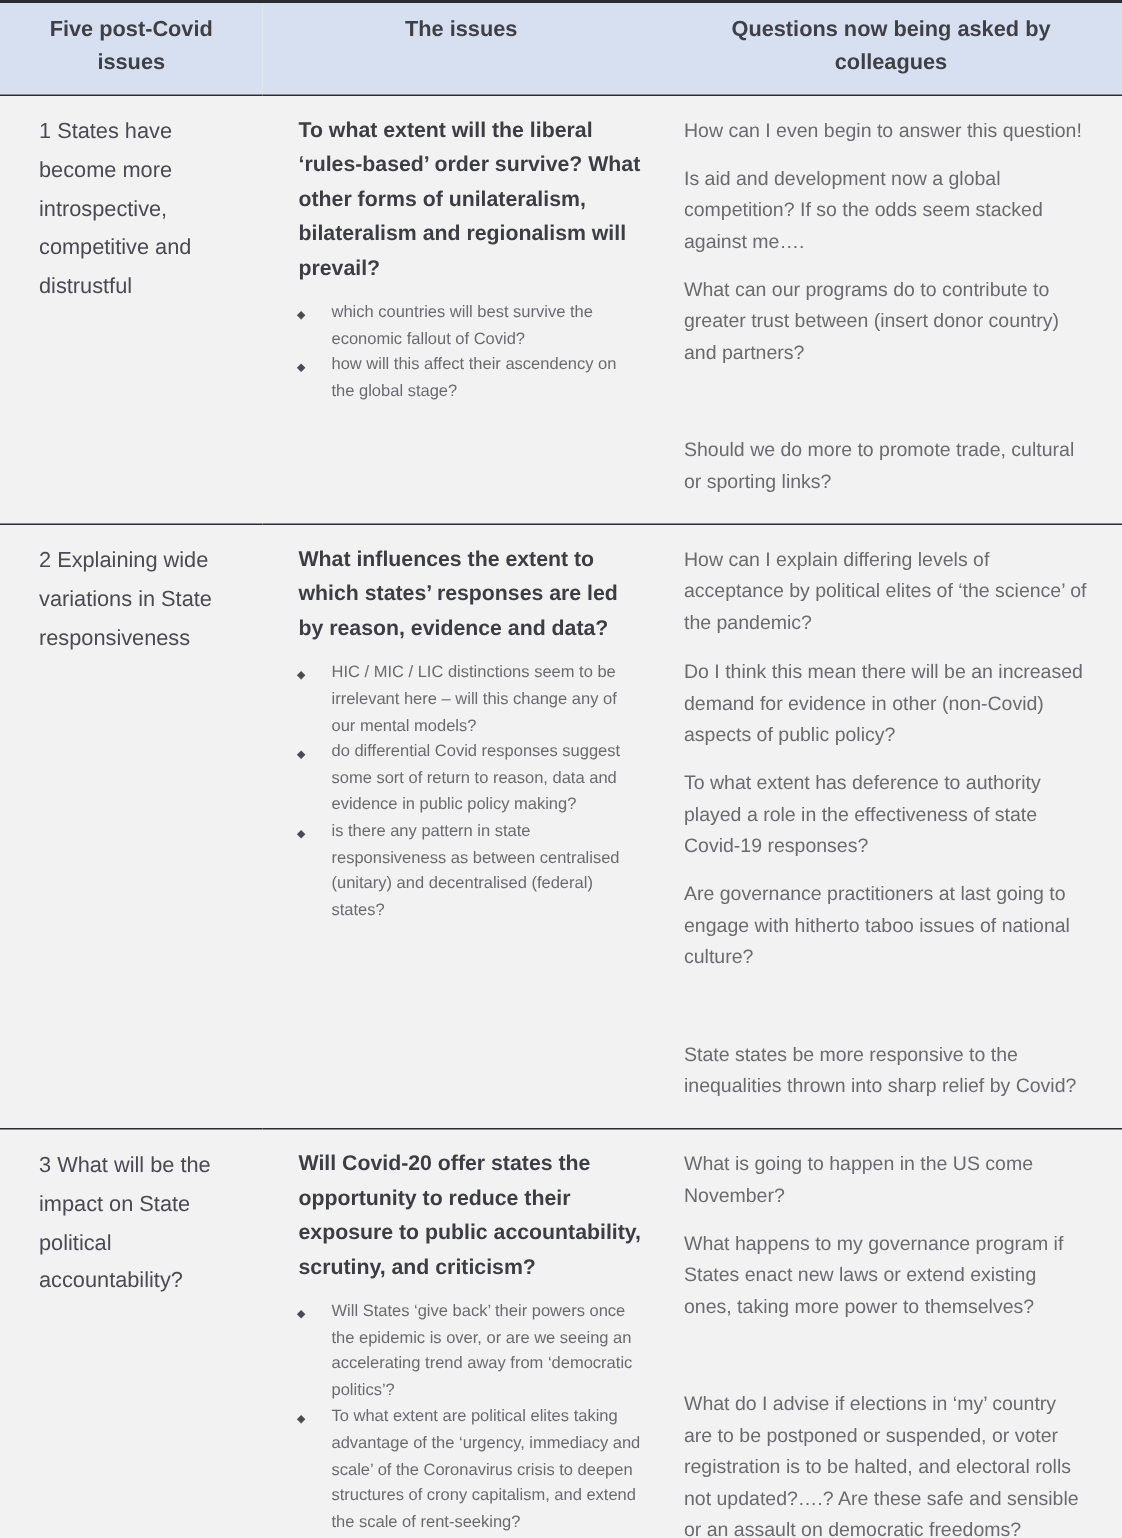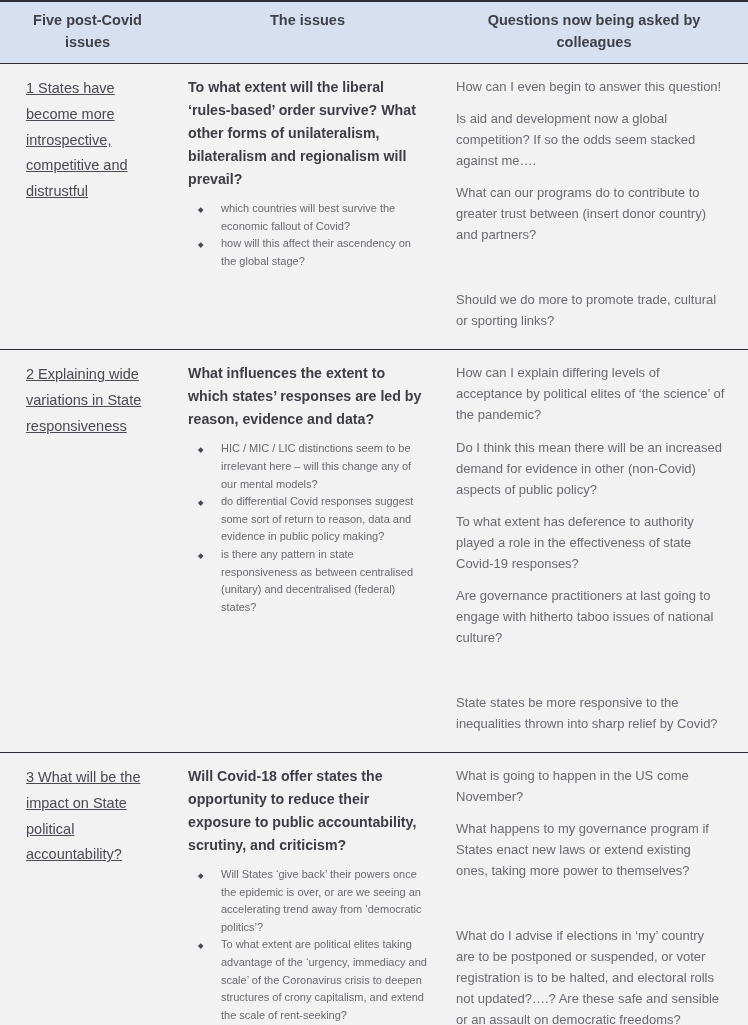--- a/index.html
+++ b/index.html
@@ -49,40 +49,39 @@
     border-top: 1.5px solid #2b2b33;
     box-sizing: border-box;
   }
   tbody tr.first-row > td { border-top: none; }
 
   td.col-issue {
     padding: 12px 10px 18px 26px;
     font-size: 14.5px;
     line-height: 1.78;
     color: #4a4a52;
-    text-decoration: underline;
   }
   td.col-detail {
     padding: 12px 12px 18px 12px;
     font-size: 14px;
     line-height: 1.62;
   }
   td.col-questions {
     padding: 12px 22px 18px 16px;
     font-size: 13px;
     line-height: 1.62;
     color: #6a6a70;
   }
 
   .lead {
     font-weight: bold;
     color: #3d3d44;
     font-size: 14.2px;
     line-height: 1.62;
-    margin: 0 0 9px 1px;
+    margin: 0 0 9px 12px;
   }
   ul.sub {
     list-style: none;
     margin: 0;
     padding: 0;
   }
   ul.sub > li {
     position: relative;
     padding-left: 34px;
     color: #6a6a70;
@@ -162,21 +161,21 @@
               <li>Do I think this mean there will be an increased demand for evidence in other (non-Covid) aspects of public policy?</li>
               <li>To what extent has deference to authority played a role in the effectiveness of state Covid-19 responses?</li>
               <li>Are governance practitioners at last going to engage with hitherto taboo issues of national culture?</li>
               <li>State states be more responsive to the inequalities thrown into sharp relief by Covid?</li>
             </ul>
           </td>
         </tr>
         <tr>
           <td class="col-issue">3 What will be the impact on State political accountability?</td>
           <td class="col-detail">
-            <p class="lead">Will Covid-18 offer states the opportunity to reduce their exposure to public accountability, scrutiny, and criticism?</p>
+            <p class="lead">Will Covid-20 offer states the opportunity to reduce their exposure to public accountability, scrutiny, and criticism?</p>
             <ul class="sub">
               <li><span class="bullet"></span><span>Will States ‘give back’ their powers once the epidemic is over, or are we seeing an accelerating trend away from ‘democratic politics’?</span></li>
               <li><span class="bullet"></span><span>To what extent are political elites taking advantage of the ‘urgency, immediacy and scale’ of the Coronavirus crisis to deepen structures of crony capitalism, and extend the scale of rent-seeking?</span></li>
             </ul>
           </td>
           <td class="col-questions">
             <ul class="qs">
               <li>What is going to happen in the US come November?</li>
               <li>What happens to my governance program if States enact new laws or extend existing ones, taking more power to themselves?</li>
               <li>What do I advise if elections in ‘my’ country are to be postponed or suspended, or voter registration is to be halted, and electoral rolls not updated?….? Are these safe and sensible or an assault on democratic freedoms?</li>

